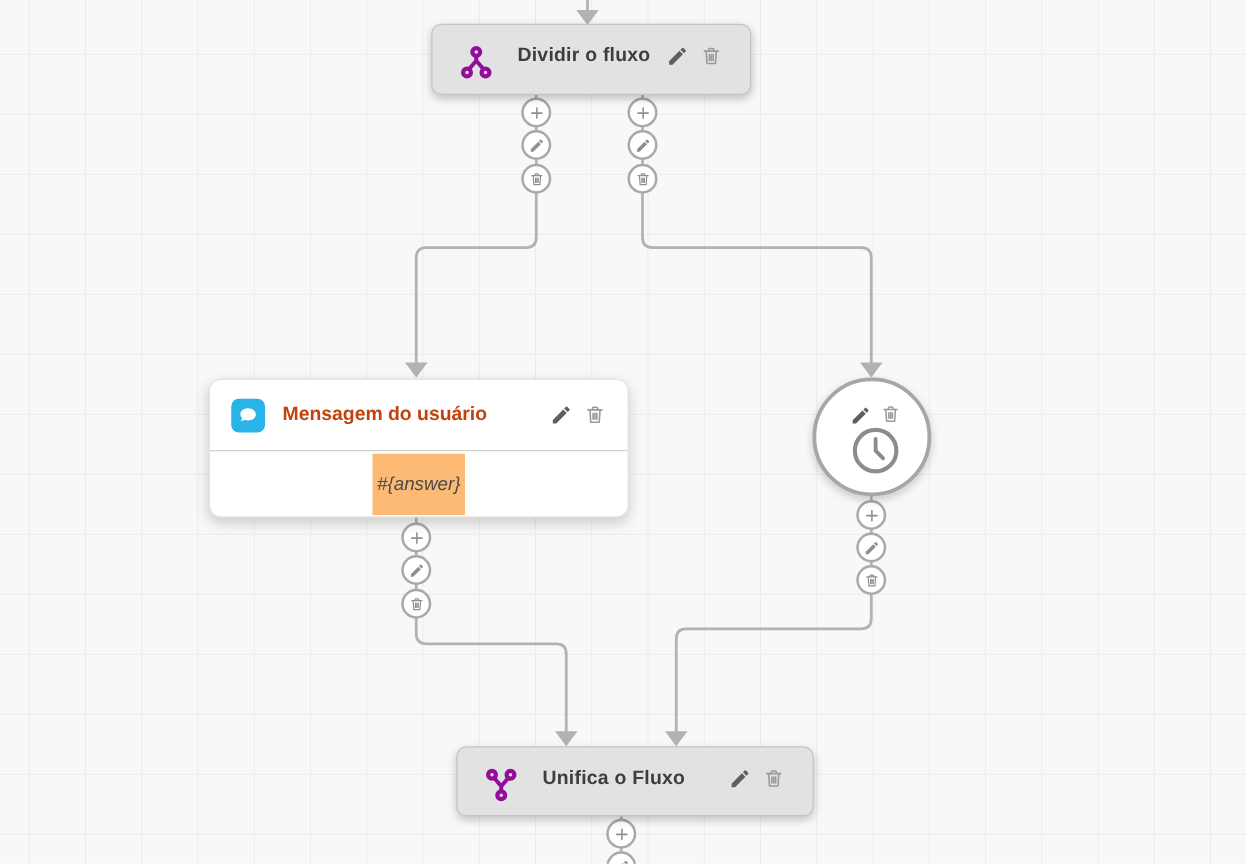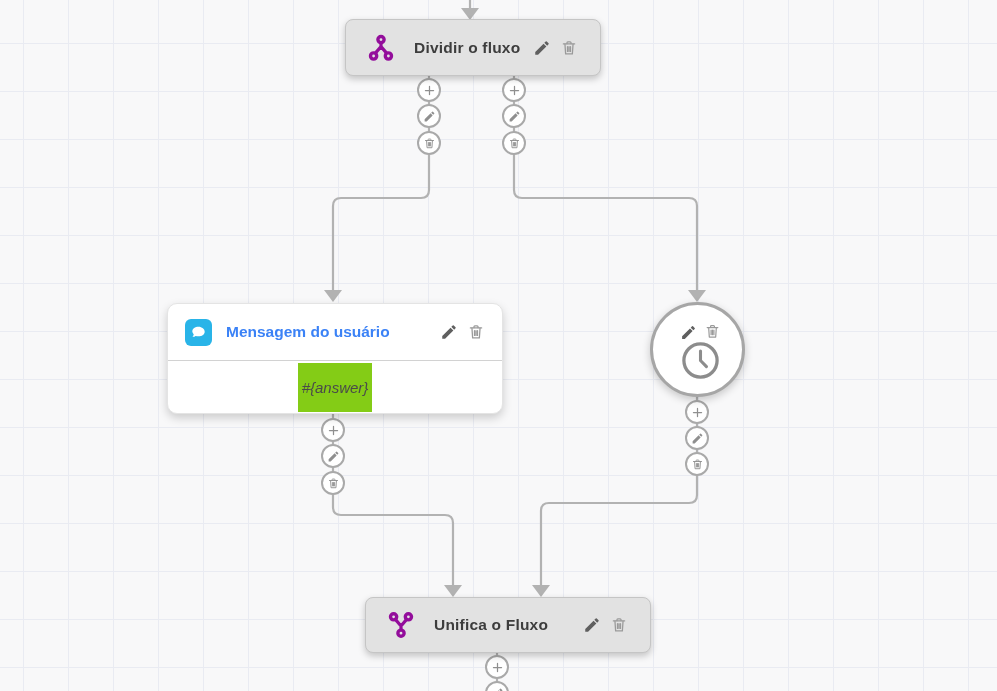--- a/index.html
+++ b/index.html
@@ -11,33 +11,33 @@
       linear-gradient(to right,#e9ebf2 1px,transparent 1px),
       linear-gradient(to bottom,#e9ebf2 1px,transparent 1px);
     background-size:45px 48px;
     background-position:23px 43px;
   }
   .connectors{position:absolute;left:0;top:0;z-index:1;}
   .node{position:absolute;z-index:3;box-sizing:border-box;}
   .node-bar{
     background:#e2e2e2;border:1px solid #c5c5c5;border-radius:8px;
     box-shadow:0 3px 7px rgba(0,0,0,.22);
-    display:flex;align-items:center;padding:0 22px;
+    display:flex;align-items:flex-start;padding:16px 22px;
   }
   .node-bar .title{flex:1;margin-left:20px;font-size:15.5px;font-weight:bold;color:#3d3d3d;letter-spacing:.2px;white-space:nowrap;}
   .hdr-actions{display:flex;align-items:center;gap:9px;}
   .icon-btn{display:inline-flex;align-items:center;justify-content:center;cursor:pointer;background:none;border:none;padding:0;}
   .node-card{
     background:#ffffff;border:1px solid #e4e4e4;border-radius:10px;
     box-shadow:0 4px 10px rgba(0,0,0,.18);
   }
   .card-header{height:57px;display:flex;align-items:center;padding:0 17px;border-bottom:1px solid #d2d2d2;box-sizing:border-box;}
-  .card-header .title{flex:1;margin-left:14px;font-size:15.5px;font-weight:bold;color:#3b82f6;white-space:nowrap;}
+  .card-header .title{flex:1;margin-left:14px;font-size:15.5px;font-weight:bold;color:#c2410c;white-space:nowrap;}
   .card-body{height:53px;display:flex;align-items:center;justify-content:center;}
-  .var-chip{font-style:italic;font-size:15px;color:#4a4a4a;background:#84cc16;padding:16px 4px;}
+  .var-chip{font-style:italic;font-size:15px;color:#4a4a4a;background:#fdba74;padding:16px 4px;}
   .node-circle{
     background:#ffffff;border:3px solid #a6a6a6;border-radius:50%;
     box-shadow:0 3px 8px rgba(0,0,0,.2);
   }
   .chat-badge{width:27px;height:27px;border-radius:6px;background:#29b4e8;display:flex;align-items:center;justify-content:center;flex:none;}
   .cbtn{
     position:absolute;z-index:2;width:24px;height:24px;border-radius:50%;
     background:#fff;border:2px solid #a9a9a9;box-sizing:border-box;
     display:flex;align-items:center;justify-content:center;cursor:pointer;padding:0;
   }

